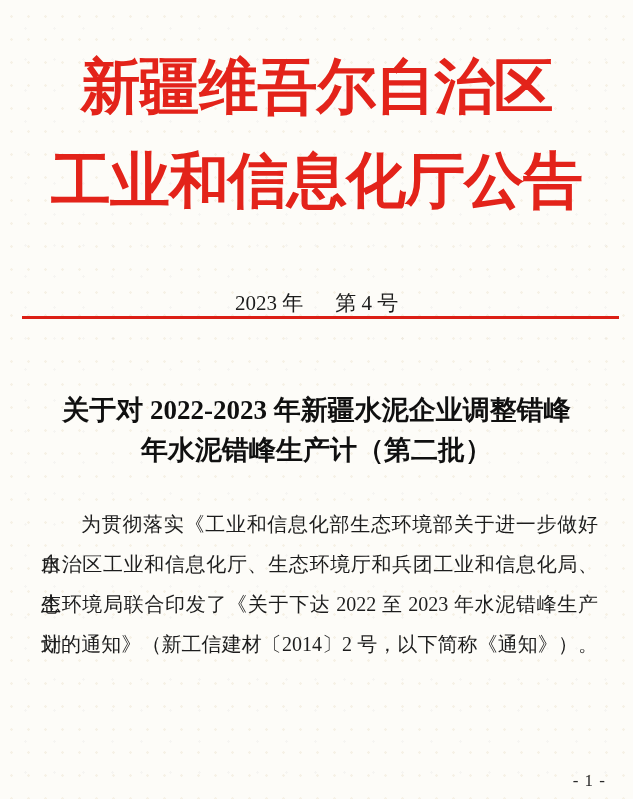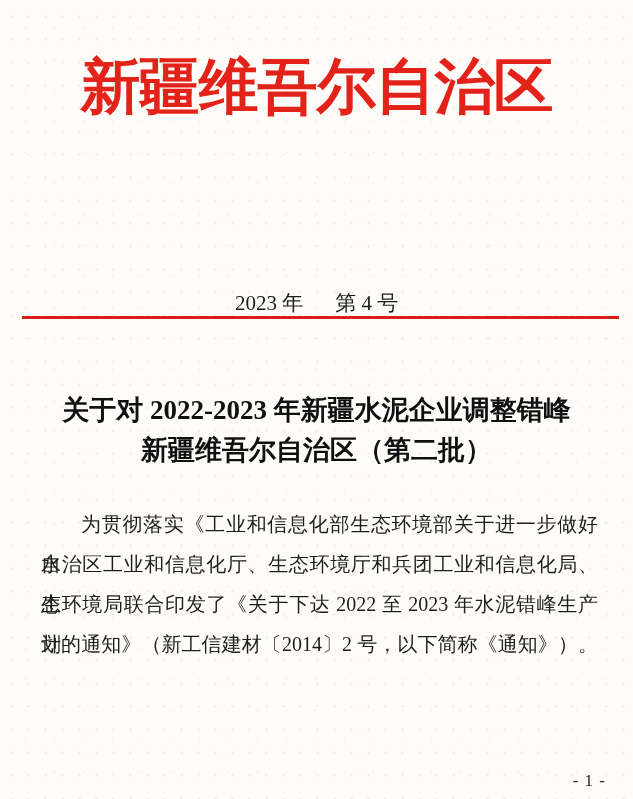--- a/index.html
+++ b/index.html
@@ -80,33 +80,34 @@
     white-space:pre;
   }
 </style>
 </head>
 <body>
 
 <div class="page">
 
   <header class="masthead">
     <div class="masthead-line">新疆维吾尔自治区</div>
+    <div class="masthead-line">工业和信息化厅公告</div>
   </header>
 
   <div class="issue-line">
     <span>2023 年</span>
     <span>第 4 号</span>
   </div>
 
   <div class="red-rule"></div>
 
   <main>
     <h2 class="notice-title">
       <span class="title-line">关于对 2022-2023 年新疆水泥企业调整错峰</span>
-      <span class="title-line">新疆维吾尔自治区（第二批）</span>
+      <span class="title-line">年水泥错峰生产计（第二批）</span>
     </h2>
 
     <div class="body-text">
       <div class="body-line indent">为贯彻落实《工业和信息化部生态环境部关于进一步做好水</div>
       <div class="body-line">自治区工业和信息化厅、生态环境厅和兵团工业和信息化局、生</div>
       <div class="body-line">态环境局联合印发了《关于下达 2022 至 2023 年水泥错峰生产计</div>
       <div class="body-line">划的通知》（新工信建材〔2014〕2 号，以下简称《通知》）。</div>
     </div>
   </main>
 

